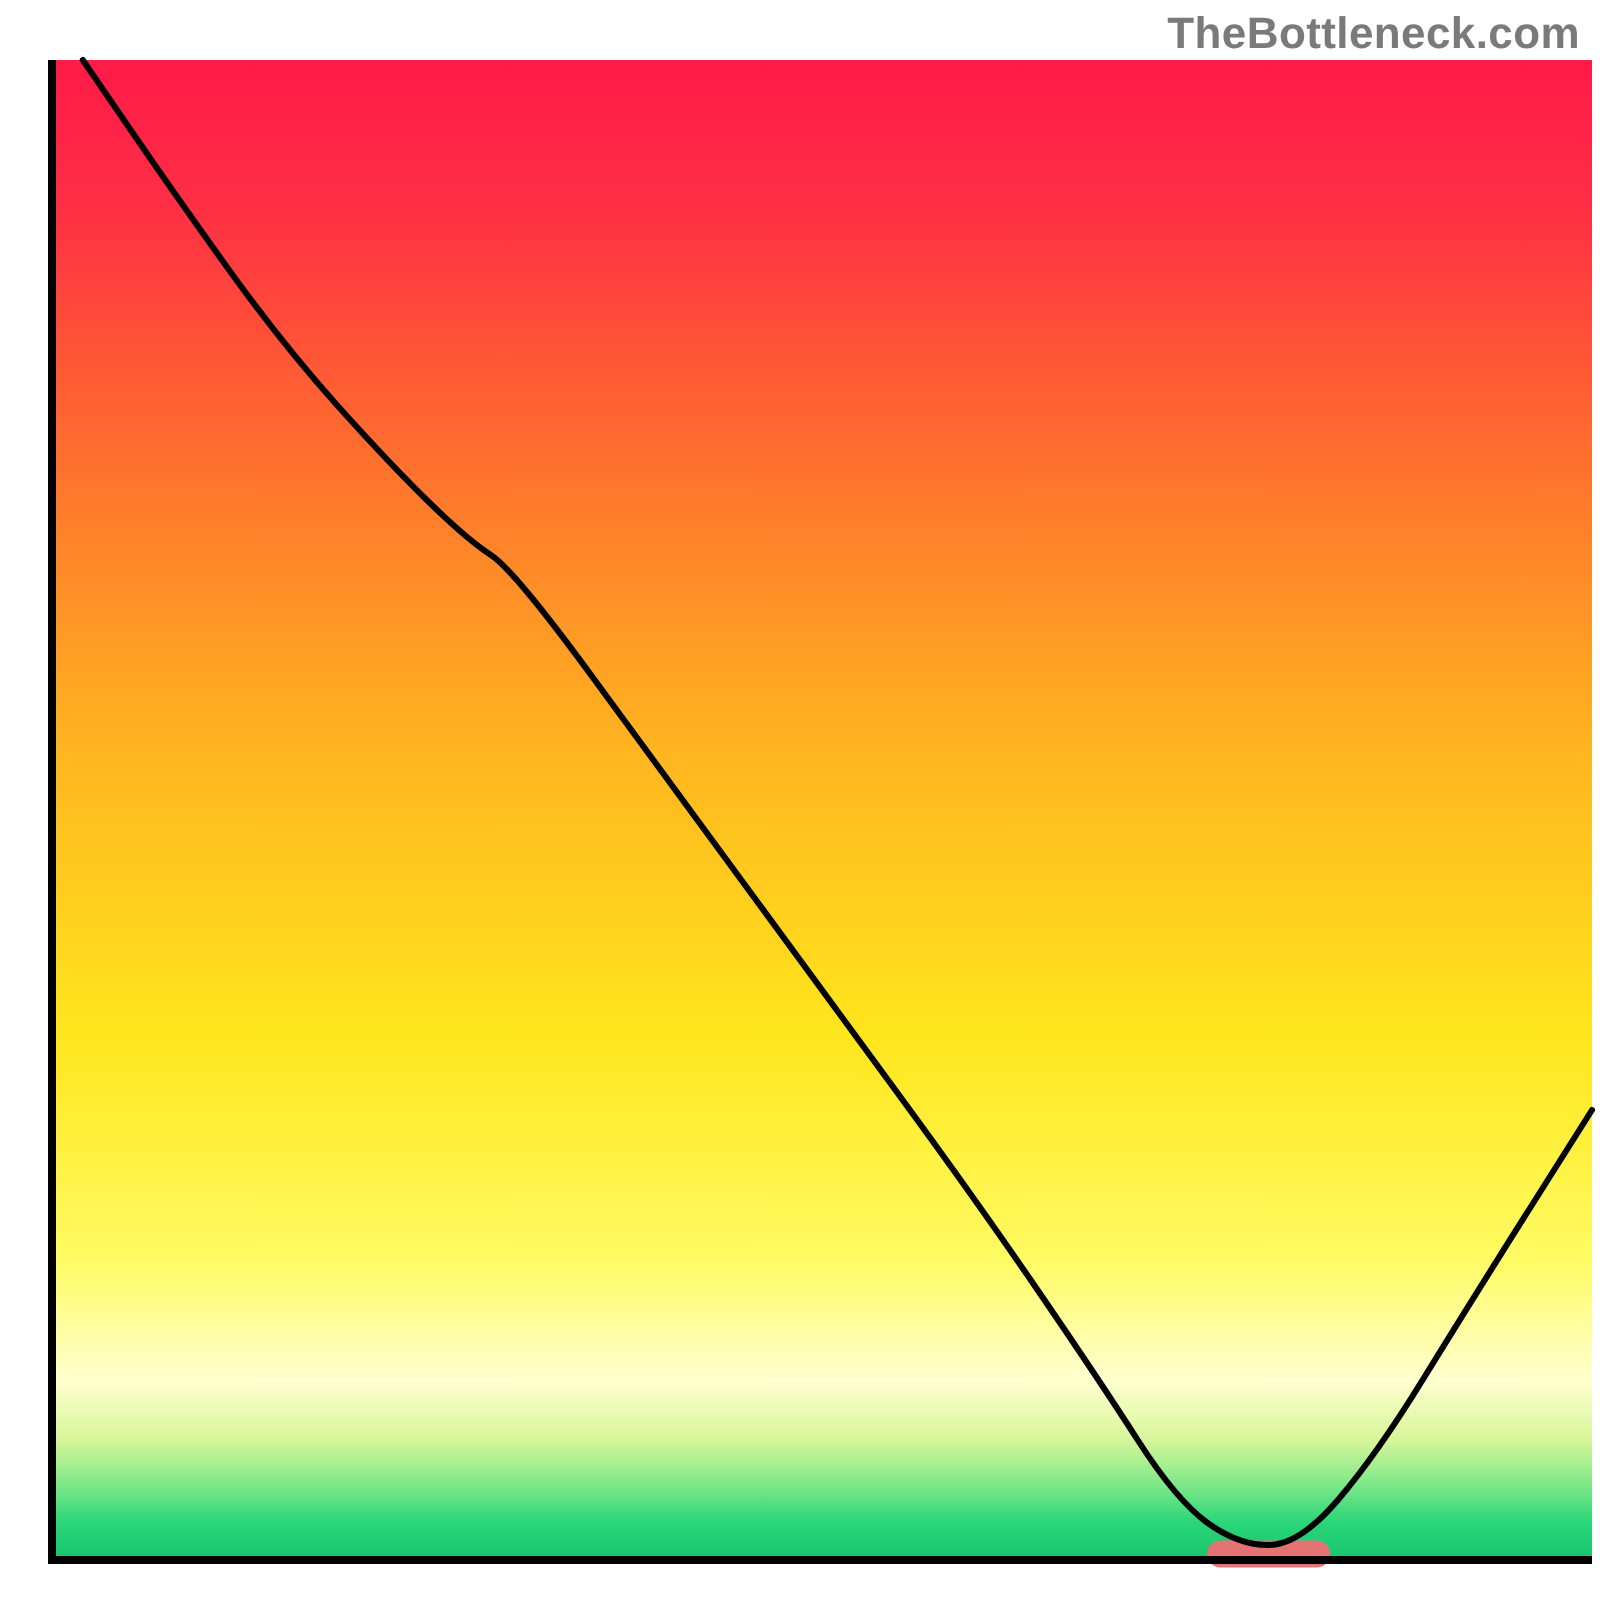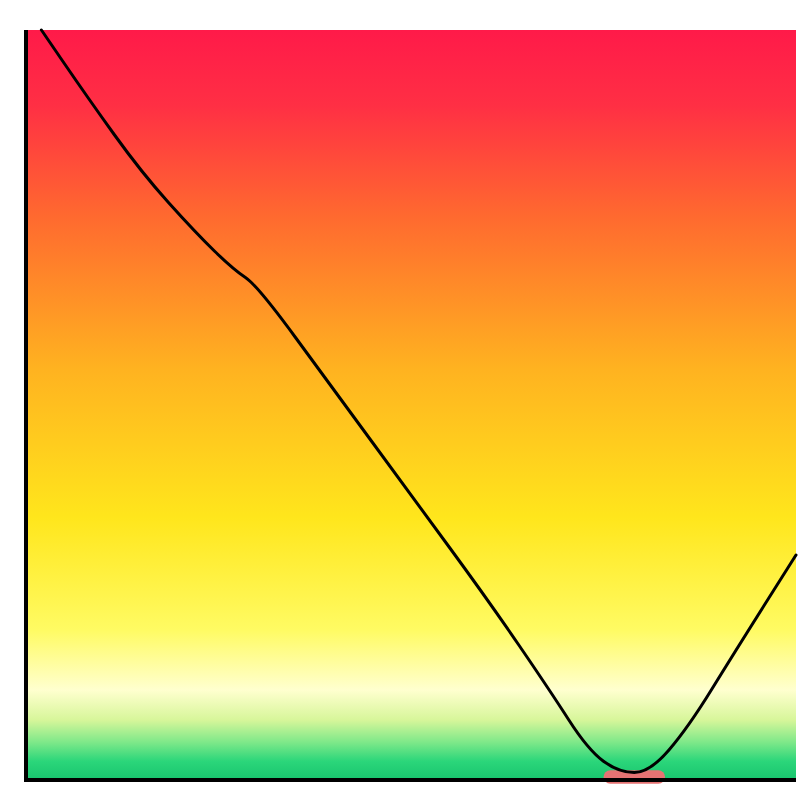--- a/index.html
+++ b/index.html
@@ -32,20 +32,21 @@
     top: 0;
     width: 800px;
     height: 800px;
     display: block;
   }
 </style>
 </head>
 <body>
 
 <div class="chart-wrap">
+  <div class="watermark">TheBottleneck.com</div>
   <svg id="chart-svg" viewBox="0 0 800 800">
       <defs>
         <linearGradient id="bg-grad" x1="0" y1="0" x2="0" y2="1">
           <stop offset="0%" stop-color="#ff1a49"></stop>
           <stop offset="10%" stop-color="#ff2f44"></stop>
           <stop offset="25%" stop-color="#ff6a2f"></stop>
           <stop offset="45%" stop-color="#ffb220"></stop>
           <stop offset="65%" stop-color="#ffe61c"></stop>
           <stop offset="80%" stop-color="#fffb63"></stop>
           <stop offset="88%" stop-color="#ffffcf"></stop>

